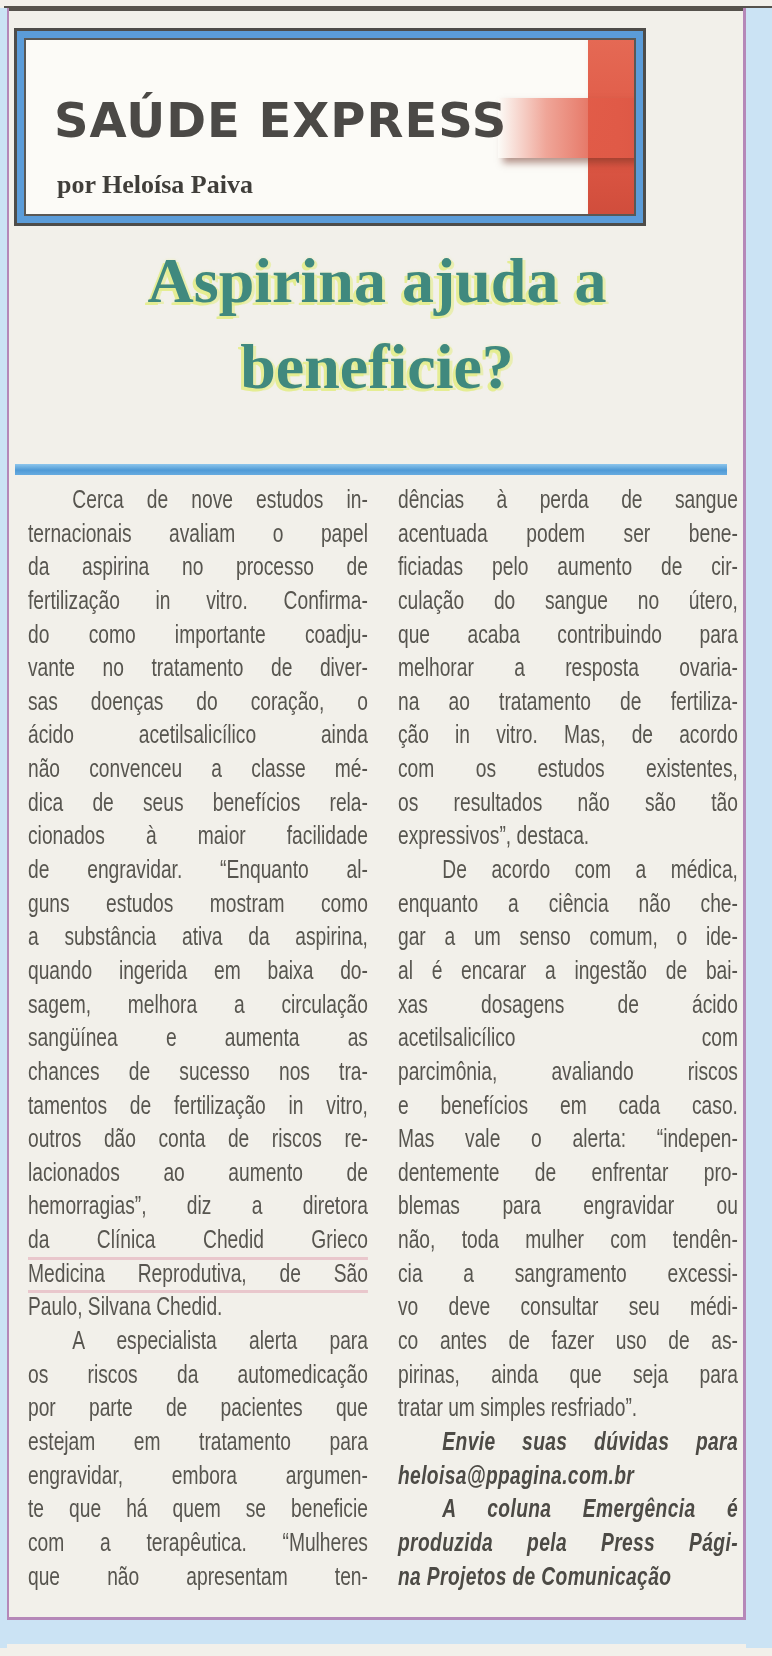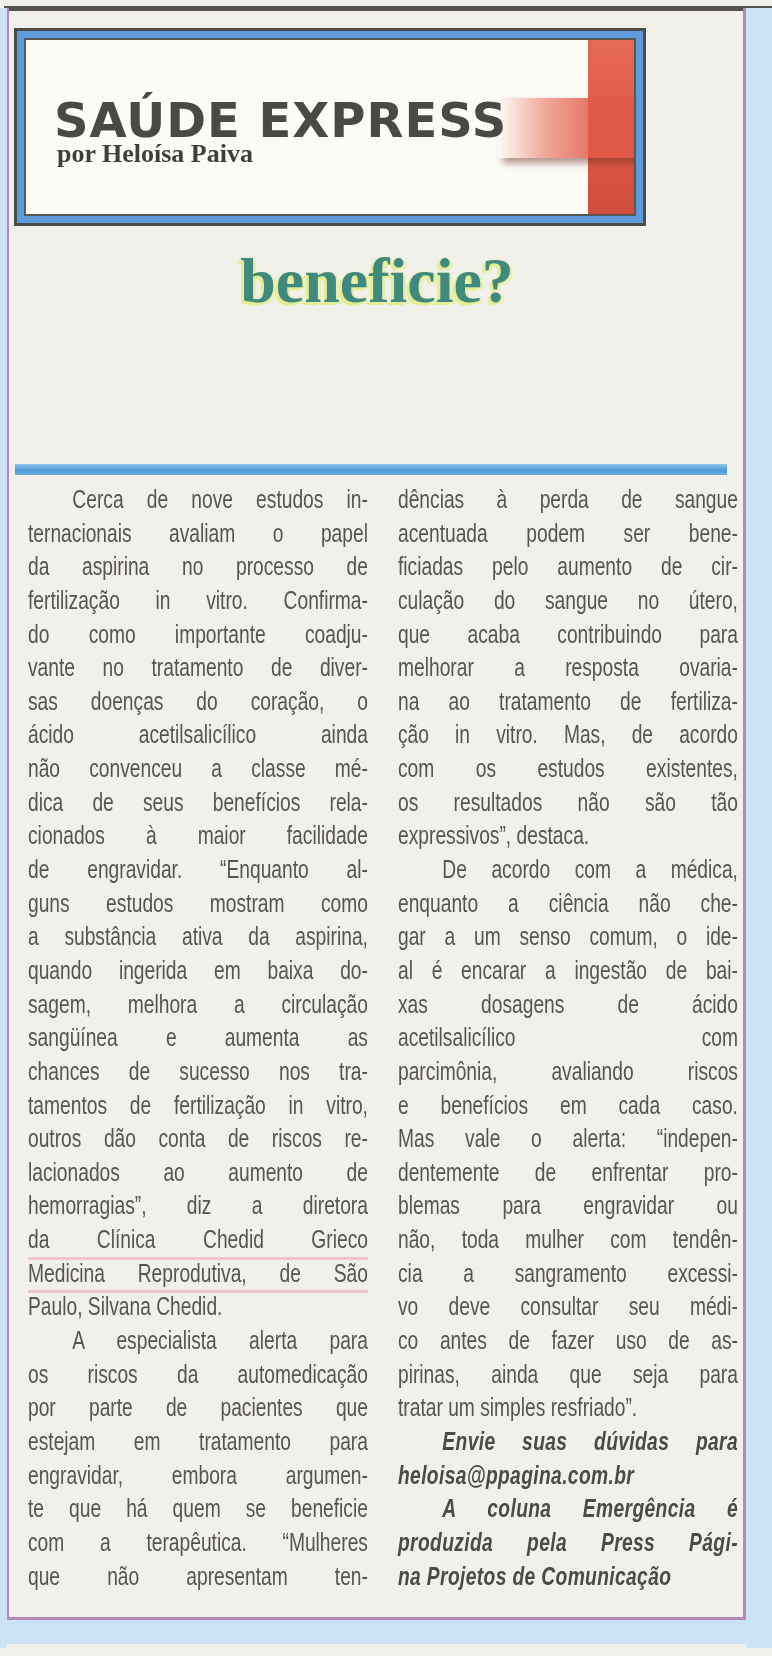--- a/index.html
+++ b/index.html
@@ -26,21 +26,21 @@
   .masthead-inner{
     position:relative;width:100%;height:100%;box-sizing:border-box;
     border:2px solid #5a5855;background:#fcfbf7;overflow:hidden;
   }
   .masthead-title{
     position:absolute;left:28px;top:52px;
     font-family:"DejaVu Sans",sans-serif;font-weight:bold;font-size:48px;
     letter-spacing:1px;color:#4b4946;white-space:nowrap;
   }
   .masthead-byline{
-    position:absolute;left:31px;top:99px;
+    position:absolute;left:31px;top:130px;
     font-family:"Liberation Serif",serif;font-weight:bold;font-size:26px;
     color:#403e3a;white-space:nowrap;
   }
   .cross-v{
     position:absolute;left:562px;top:-6px;width:74px;height:188px;
     background:linear-gradient(to bottom,#e56a55 0%,#df5946 55%,#cf4c3b 100%);
     box-shadow:6px 4px 7px rgba(110,45,32,.65);
   }
   .cross-h{
     position:absolute;left:472px;top:58px;width:220px;height:60px;
@@ -92,20 +92,21 @@
     <div class="masthead-title">SAÚDE EXPRESS</div>
     <div class="masthead-byline">por Heloísa Paiva</div>
     <div>
       <div class="cross-v"></div>
       <div class="cross-h"></div>
     </div>
   </div>
 </div>
 
 <div class="headline">
+  <div>Aspirina ajuda a</div>
   <div>beneficie?</div>
 </div>
 <div class="rule"></div>
 
 <div class="col left">
     <div class="line first">Cerca de nove estudos in-</div>
     <div class="line">ternacionais avaliam o papel</div>
     <div class="line">da aspirina no processo de</div>
     <div class="line">fertilização in vitro. Confirma-</div>
     <div class="line">do como importante coadju-</div>

